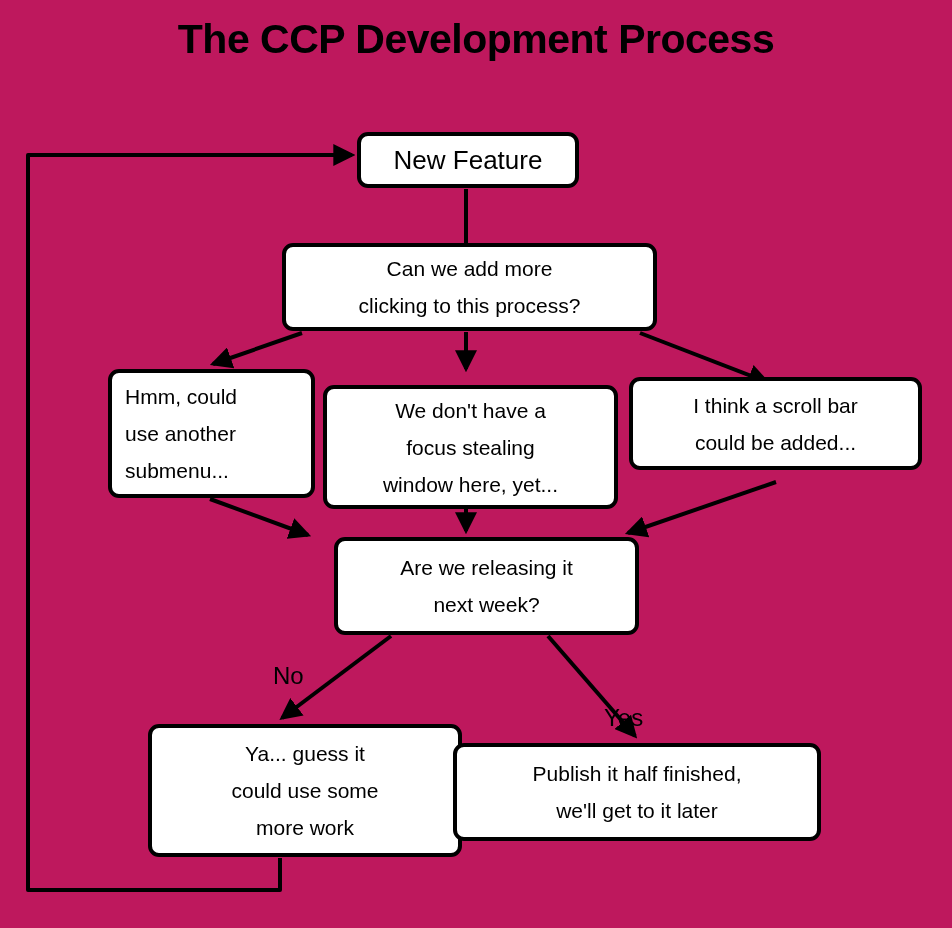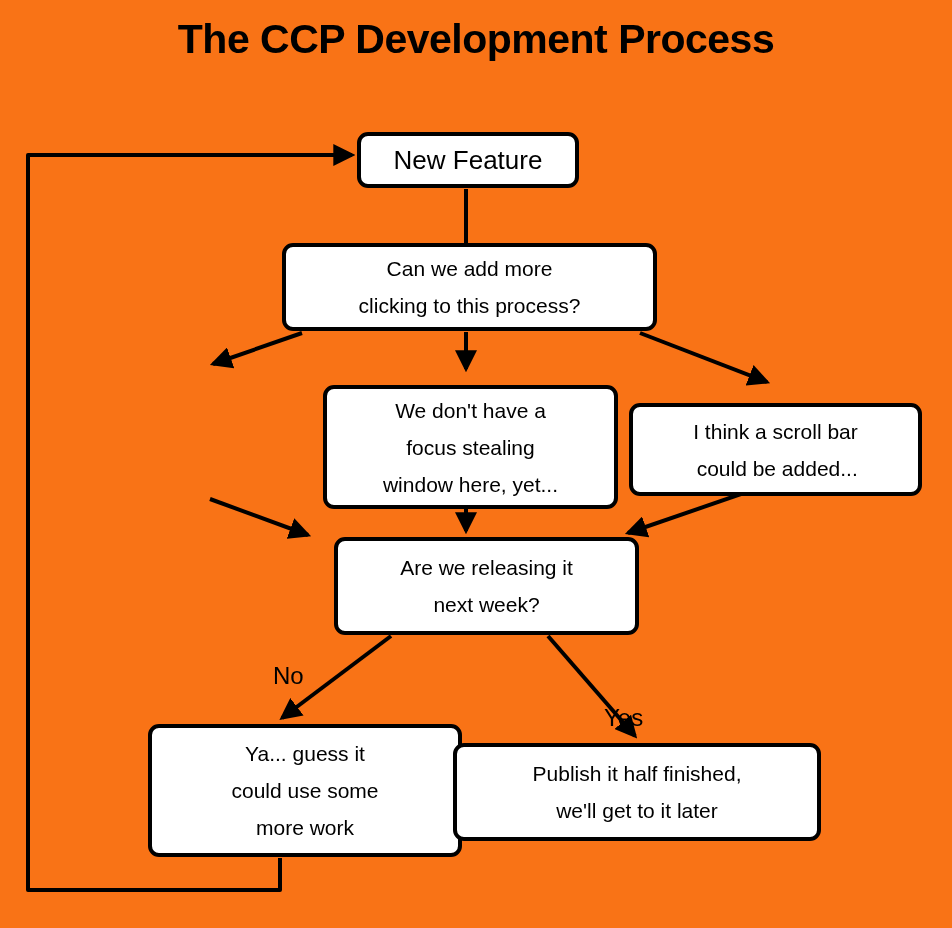--- a/index.html
+++ b/index.html
@@ -5,21 +5,21 @@
   html, body {
     margin: 0;
     padding: 0;
     background: #ffffff;
     font-family: "Liberation Sans", "DejaVu Sans", sans-serif;
   }
   #canvas {
     position: relative;
     width: 952px;
     height: 928px;
-    background: #f97316;
+    background: #be185d;
     overflow: hidden;
     color: #000000;
   }
   .title {
     position: absolute;
     top: 16px;
     left: 0;
     width: 100%;
     text-align: center;
     font-size: 41px;
@@ -50,21 +50,21 @@
   }
   .node.align-left {
     justify-content: flex-start;
     text-align: left;
     padding-left: 13px;
   }
   #n-new      { left: 357px; top: 132px; width: 222px; height: 56px; font-size: 26px; }
   #n-click    { left: 282px; top: 243px; width: 375px; height: 88px; }
   #n-sub      { left: 108px; top: 369px; width: 207px; height: 129px; }
   #n-focus    { left: 323px; top: 385px; width: 295px; height: 124px; }
-  #n-scroll   { left: 629px; top: 403px; width: 293px; height: 93px; text-align: right; }
+  #n-scroll   { left: 629px; top: 377px; width: 293px; height: 93px; }
   #n-rel      { left: 313px; top: 537px; width: 305px; height: 98px; margin-left: 21px; }
   #n-work     { left: 148px; top: 724px; width: 314px; height: 133px; }
   #n-pub      { left: 453px; top: 743px; width: 368px; height: 98px; }
   .edge-label {
     position: absolute;
     font-size: 24px;
     line-height: 24px;
   }
   #lbl-no  { left: 273px; top: 664px; }
   #lbl-yes { left: 604px; top: 706px; text-align: right; }
@@ -98,20 +98,25 @@
 
   <div class="node" id="n-new">
     <span>New Feature</span>
   </div>
 
   <div class="node" id="n-click">
     <span>Can we add more
 clicking to this process?</span>
   </div>
 
+  <div class="node align-left" id="n-sub">
+    <span>Hmm, could
+use another
+submenu...</span>
+  </div>
 
   <div class="node" id="n-focus">
     <span>We don't have a
 focus stealing
 window here, yet...</span>
   </div>
 
   <div class="node" id="n-scroll">
     <span>I think a scroll bar
 could be added...</span>

